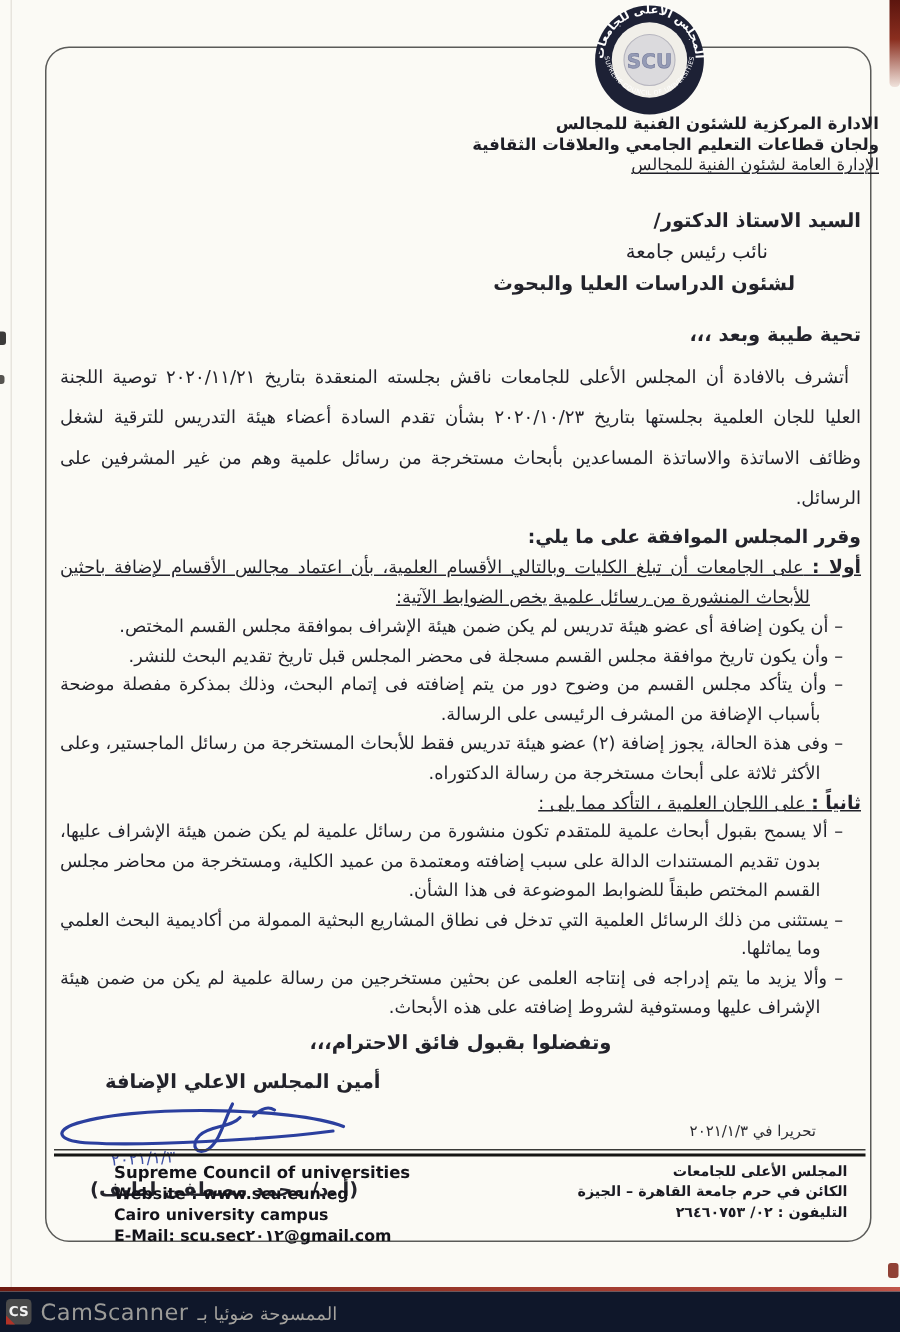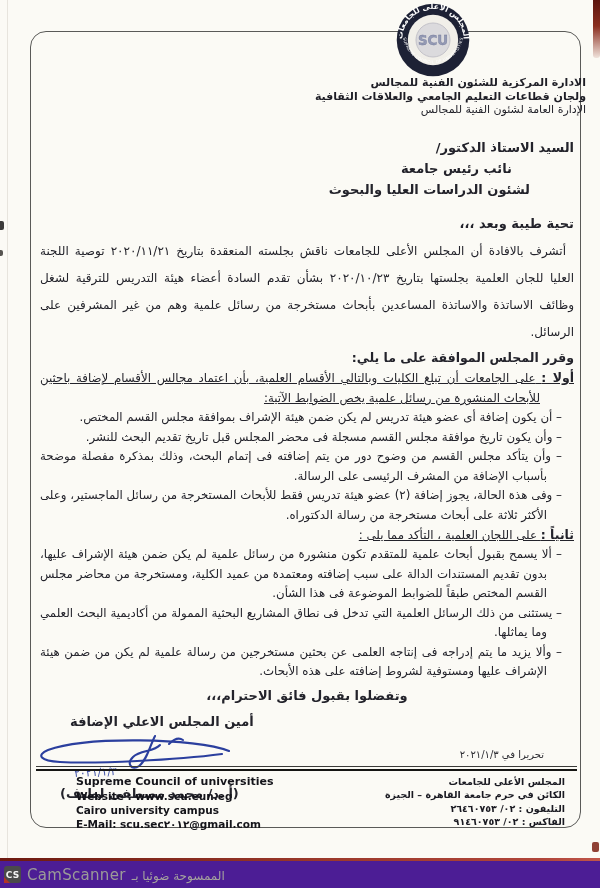--- a/index.html
+++ b/index.html
@@ -24,27 +24,27 @@
     border:1.5px solid #5a5a58; border-radius:16px; background:transparent;
   }
 
   
   .seal { position:absolute; left:396px; top:3px; width:74px; height:74px; }
 
   
   .dept { position:absolute; right:14px; top:76px; direction:rtl; text-align:right;
           font-size:11px; line-height:13.5px; color:#1e1e26; }
   .dept .b { font-weight:bold; }
-  .dept .u { font-weight:normal; text-underline-offset:2px; }
+  .dept .u { font-weight:normal; text-decoration:underline; text-underline-offset:2px; }
 
   
   .content { position:absolute; right:26px; left:40px; top:137px; direction:rtl; text-align:right;
              font-size:12px; color:#23232b; }
   .r1 { font-weight:bold; font-size:13px; line-height:21px; }
-  .r2 { font-weight:bold; font-size:13px; line-height:21px; padding-right:62px; }
+  .r2 { font-weight:normal; font-size:13px; line-height:21px; padding-right:62px; }
   .r3 { font-weight:bold; font-size:13px; line-height:21px; padding-right:44px; }
   .greeting { font-weight:bold; font-size:13px; margin-top:13px; line-height:21px; }
   .intro { margin-top:4px; line-height:27px; text-align:justify; text-align-last:right; text-indent:8px; }
   .decision { font-weight:bold; font-size:12.5px; line-height:21px; margin-top:1px; }
   .sec-head { line-height:20px; text-align:justify; text-align-last:right;
               padding-right:34px; text-indent:-34px; font-size:11.8px;text-decoration:underline; }
   .sec-head .lbl { font-weight:bold; font-size:12.5px; }
   .items { padding-right:12px; }
   .item { padding-right:15px; text-indent:-15px; line-height:19.5px; font-size:11.8px;
           text-align:justify; text-align-last:right; }
@@ -66,21 +66,21 @@
   .cols { display:flex; justify-content:space-between; padding-top:4px; }
   .col-en { direction:ltr; text-align:left; padding-left:40px; font-weight:bold;
             font-size:10.5px; line-height:14px; color:#14141a; }
   .col-en .first { font-size:11px; }
   .col-ar { direction:rtl; text-align:right; padding-right:12px; font-weight:bold;
             font-size:9.5px; line-height:13.5px; color:#1a1a22; }
 
   
   .red-line { position:absolute; left:0; top:858px; width:600px; height:3px;
     background:linear-gradient(90deg,#6d1a10 0%, #9c392b 55%, #b0453a 90%, #c0564a 100%); }
-  .cs-bar { position:absolute; left:0; top:861px; width:600px; height:27px; background:#4c1d95;
+  .cs-bar { position:absolute; left:0; top:861px; width:600px; height:27px; background:#0f172a;
             display:flex; align-items:center; gap:6px; padding:0 4px; }
   .cs-badge { width:17px; height:17px; background:#4a4a4a; border-radius:3px; position:relative;
               display:flex; align-items:center; justify-content:center;
               color:#f2f2f2; font-size:9px; font-weight:bold; }
   .cs-badge::after { content:""; position:absolute; left:0; bottom:0; width:0; height:0;
               border-left:6px solid #b23327; border-top:6px solid transparent; }
   .cs-brand { color:#9b9b98; font-size:15px; letter-spacing:0.3px; }
   .cs-ar { color:#a5a39e; font-size:12px; direction:rtl; padding-top:2px; }
 </style>
 </head>
@@ -176,21 +176,20 @@
       <div class="col-en">
         <div class="first">Supreme Council of universities</div>
         <div>Website : www.scu.eun.eg</div>
         <div>Cairo university campus</div>
         <div>E-Mail: scu.sec٢٠١٢@gmail.com</div>
       </div>
       <div class="col-ar">
         <div>المجلس الأعلى للجامعات</div>
         <div>الكائن في حرم جامعة القاهرة – الجيزة</div>
         <div>التليفون : ٠٢/ ٢٦٤٦٠٧٥٣</div>
-        <div>الفاكس : ٠٢/ ٩١٤٦٠٧٥٣</div>
       </div>
     </div>
   </div>
 
   <div class="red-line"></div>
 
   <div class="cs-bar">
     <div class="cs-badge">
         <span>CS</span>
       </div>

